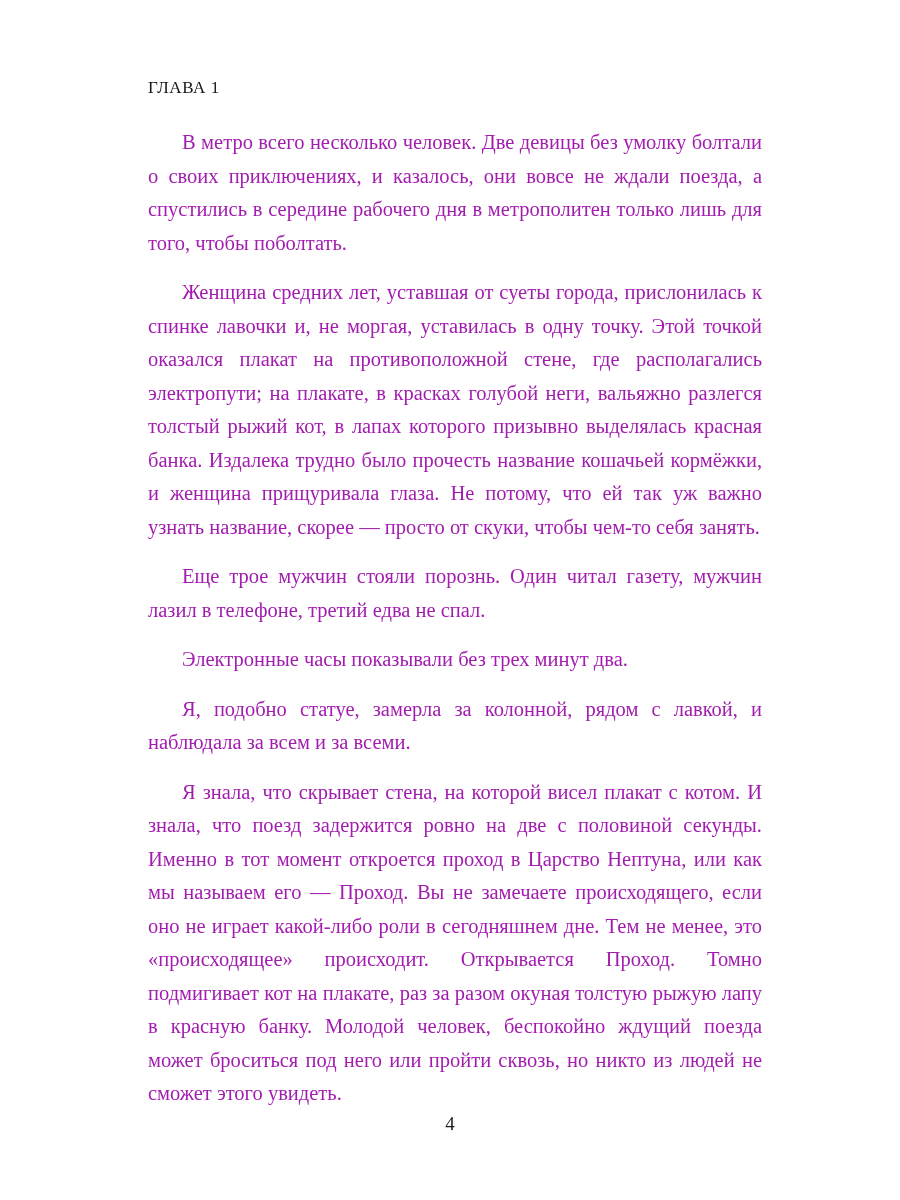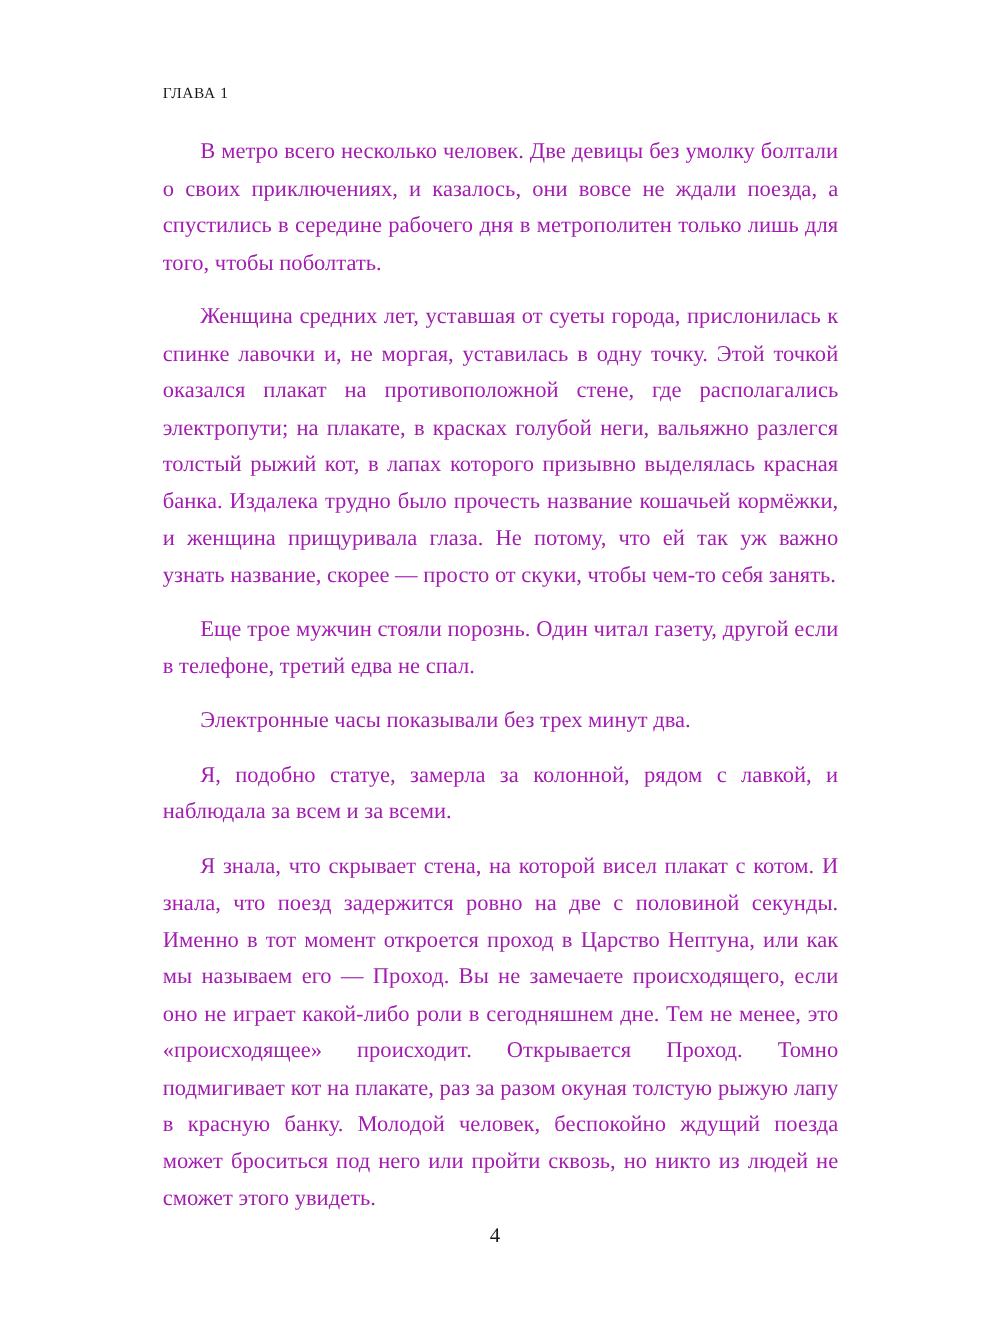--- a/index.html
+++ b/index.html
@@ -16,21 +16,21 @@
     font-family: "Liberation Serif", "DejaVu Serif", serif;
     color: #1a1a1a;
   }
   .content {
     position: absolute;
     left: 148px;
     top: 78px;
     width: 614px;
   }
   .chapter-title {
-    font-size: 14px;
+    font-size: 17px;
     letter-spacing: 0.6px;
     margin: 0 0 28px 0;
     font-weight: normal;
     color: #151515;
   }
   .para {
     margin: 0;
     font-size: 20.5px;
     line-height: 33.5px;
     text-align: justify;
@@ -53,19 +53,19 @@
   }
 </style>
 </head>
 <body>
 
 <div class="page">
   <div class="content">
     <h1 class="chapter-title">ГЛАВА 1</h1>
     <p class="para">В метро всего несколько человек. Две девицы без умолку болтали о своих приключениях, и казалось, они вовсе не ждали поезда, а спустились в середине рабочего дня в метрополитен только лишь для того, чтобы поболтать.</p>
     <p class="para">Женщина средних лет, уставшая от суеты города, прислонилась к спинке лавочки и, не моргая, уставилась в одну точку. Этой точкой оказался плакат на противоположной стене, где располагались электропути; на плакате, в красках голубой неги, вальяжно разлегся толстый рыжий кот, в лапах которого призывно выделялась красная банка. Издалека трудно было прочесть название кошачьей кормёжки, и женщина прищуривала глаза. Не потому, что ей так уж важно узнать название, скорее — просто от скуки, чтобы чем-то себя занять.</p>
-    <p class="para">Еще трое мужчин стояли порознь. Один читал газету, другой если в телефоне, третий едва не спал.</p>
+    <p class="para">Еще трое мужчин стояли порознь. Один читал газету, мужчин лазил в телефоне, третий едва не спал.</p>
     <p class="para">Электронные часы показывали без трех минут два.</p>
     <p class="para">Я, подобно статуе, замерла за колонной, рядом с лавкой, и наблюдала за всем и за всеми.</p>
     <p class="para">Я знала, что скрывает стена, на которой висел плакат с котом. И знала, что поезд задержится ровно на две с половиной секунды. Именно в тот момент откроется проход в Царство Нептуна, или как мы называем его — Проход. Вы не замечаете происходящего, если оно не играет какой-либо роли в сегодняшнем дне. Тем не менее, это «происходящее» происходит. Открывается Проход. Томно подмигивает кот на плакате, раз за разом окуная толстую рыжую лапу в красную банку. Молодой человек, беспокойно ждущий поезда может броситься под него или пройти сквозь, но никто из людей не сможет этого увидеть.</p>
   </div>
   <div class="page-number">4</div>
 </div>
 
 </body></html>

